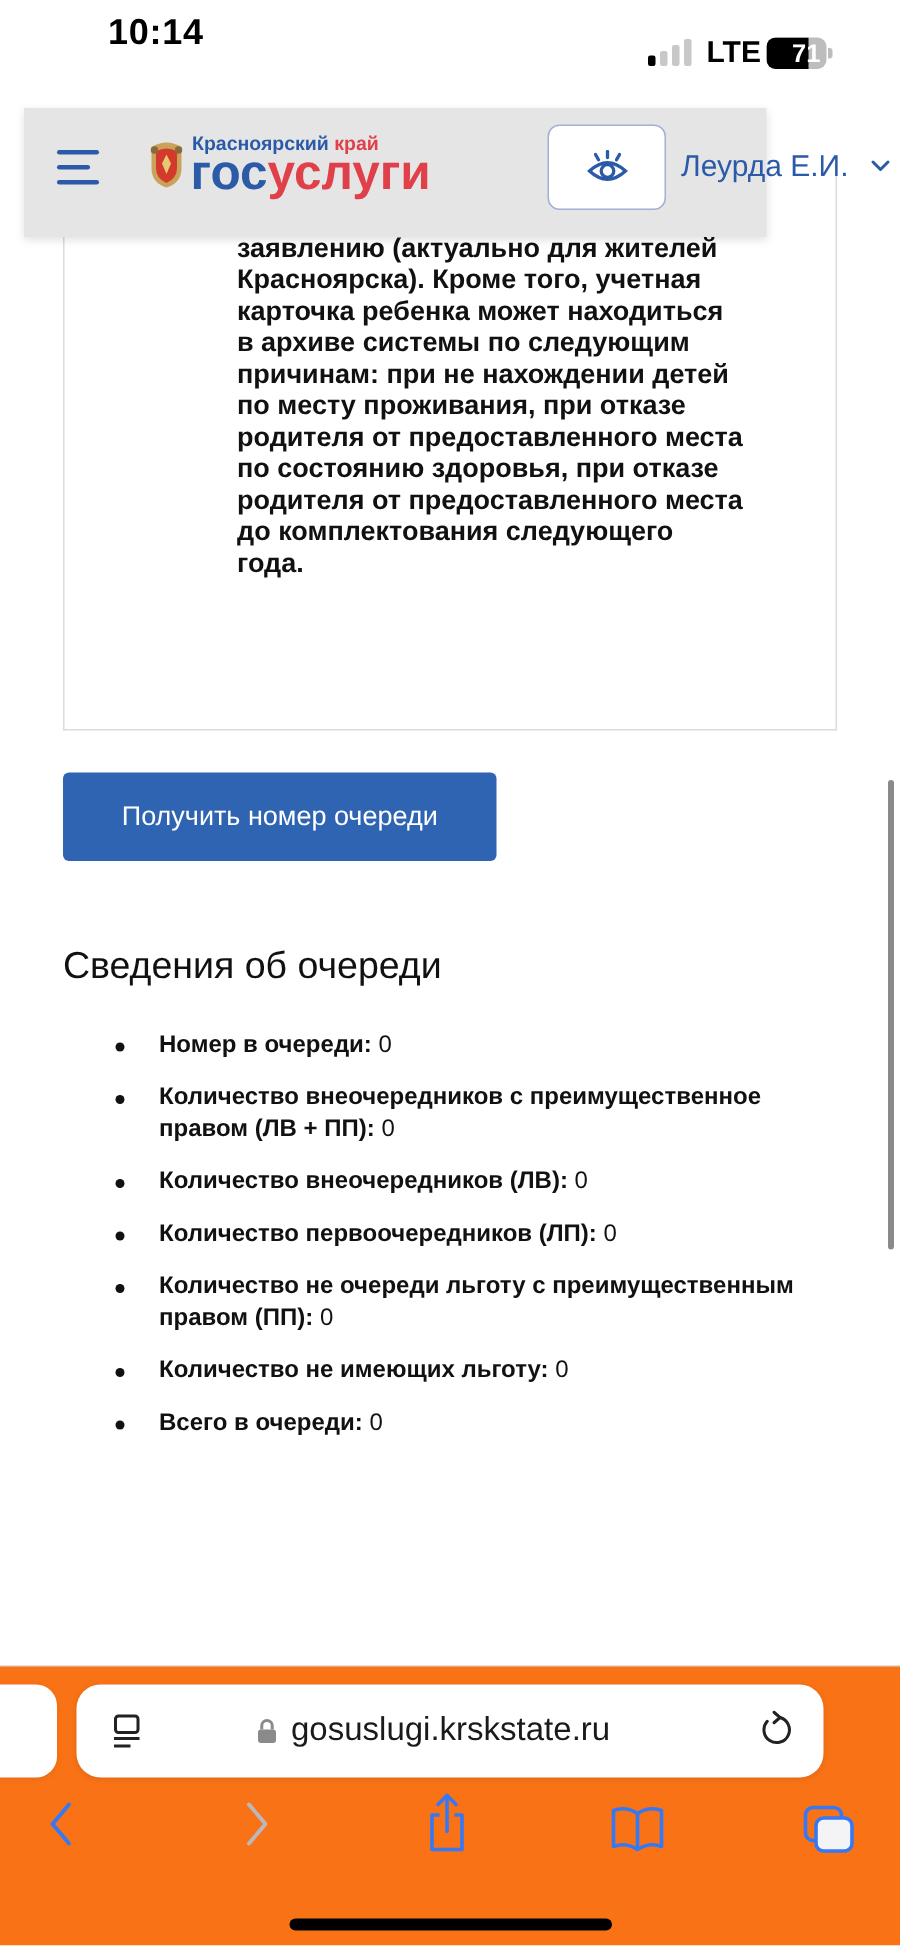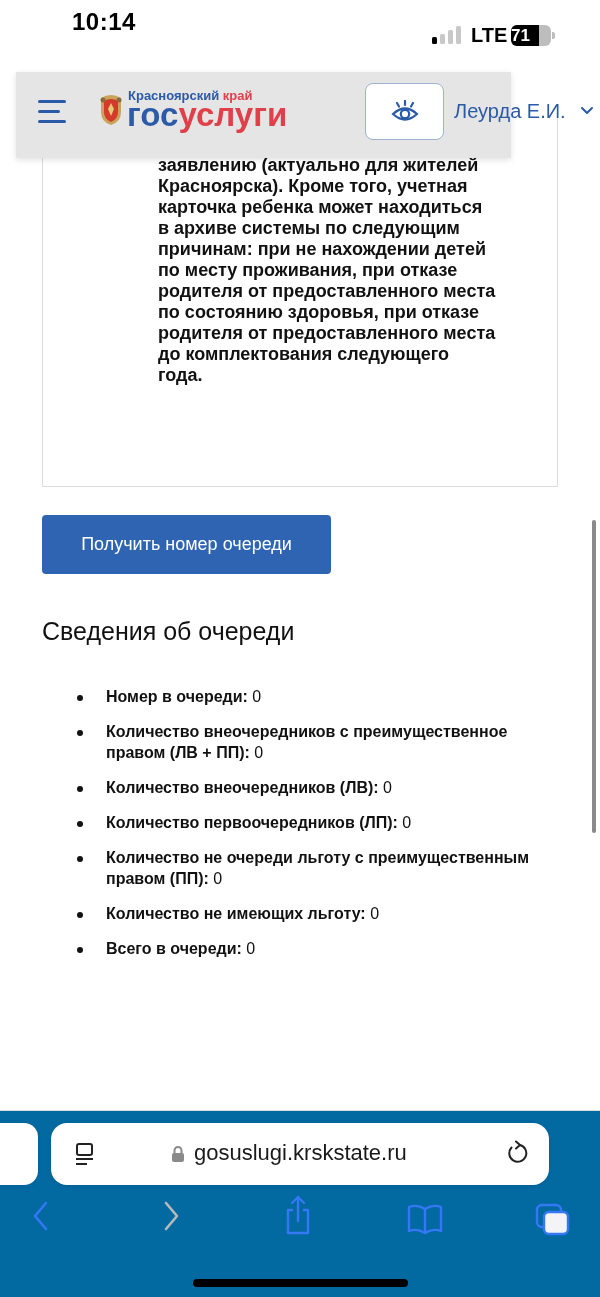--- a/index.html
+++ b/index.html
@@ -11,21 +11,21 @@
   .status-time { position: absolute; left: 72px; top: 8px; font-size: 24px; font-weight: bold; letter-spacing: 0.5px; }
   .signal { position: absolute; left: 432px; top: 26px; display: flex; align-items: flex-end; gap: 3px; height: 18px; }
   .signal span { width: 5px; background: #c8c8c8; border-radius: 1.5px; }
   .signal span:nth-child(1) { height: 7px; background: #000; }
   .signal span:nth-child(2) { height: 10px; }
   .signal span:nth-child(3) { height: 14px; }
   .signal span:nth-child(4) { height: 18px; }
   .lte { position: absolute; left: 471px; top: 24px; font-size: 20px; font-weight: bold; }
   .battery { position: absolute; left: 511px; top: 25px; width: 40px; height: 21px; border-radius: 6px; background: #bdbdbd; overflow: hidden; }
   .battery-fill { position: absolute; left: 0; top: 0; bottom: 0; width: 71%; background: #000; }
-  .battery-text { position: absolute; left: 0; right: 4px; top: 1px; text-align: left; color: #fff; font-size: 17px; font-weight: bold; }
+  .battery-text { position: absolute; left: 0; right: 4px; top: 1px; text-align: right; color: #fff; font-size: 17px; font-weight: bold; }
   .battery-tip { position: absolute; left: 552px; top: 32px; width: 3px; height: 7px; border-radius: 0 2px 2px 0; background: #bdbdbd; }
 
   
   .site-header { position: absolute; top: 72px; left: 16px; width: 495px; height: 86px; background: #e5e5e5; box-shadow: 0 2px 6px rgba(0,0,0,0.12); z-index: 5; }
   .hamburger { position: absolute; left: 22px; top: 28px; width: 28px; height: 24px; cursor: pointer; }
   .hamburger span { position: absolute; left: 0; height: 3px; background: #2b5aa8; border-radius: 2px; }
   .hamburger span:nth-child(1) { top: 0; width: 28px; }
   .hamburger span:nth-child(2) { top: 10px; width: 22px; }
   .hamburger span:nth-child(3) { top: 20px; width: 28px; }
   .logo { position: absolute; left: 82px; top: 16px; height: 50px; width: 220px; }
@@ -38,32 +38,32 @@
   .eye-button { position: absolute; left: 349px; top: 11px; width: 79px; height: 57px; border: 1.5px solid #9fb2d3; border-radius: 8px; background: #fff; cursor: pointer; display: flex; align-items: center; justify-content: center; }
   .user-name { position: absolute; left: 438px; top: 28px; font-size: 20px; color: #2b5aa8; white-space: nowrap; cursor: pointer; }
   .user-chevron { position: absolute; left: 563px; top: 31px; width: 16px; height: 16px; cursor: pointer; }
 
   
   .info-card { position: absolute; left: 42px; top: 110px; width: 516px; height: 377px; border: 1px solid #dcdcdc; border-top: none; background: #fff; }
   .info-text { position: absolute; left: 158px; top: 155px; width: 340px; font-size: 18px; font-weight: bold; line-height: 21px; color: #111; }
 
   .queue-button { position: absolute; left: 42px; top: 515px; width: 289px; height: 59px; background: #2e64b2; border-radius: 4px; color: #fff; font-size: 18px; display: flex; align-items: center; justify-content: center; cursor: pointer; border: none; }
 
-  .section-title { position: absolute; left: 42px; top: 617px; font-size: 25px; color: #111; white-space: nowrap; }
+  .section-title { position: absolute; left: 42px; top: 630px; font-size: 25px; color: #111; white-space: nowrap; }
 
   .queue-list { position: absolute; left: 0; top: 686px; width: 560px; list-style: none; }
   .queue-item { position: relative; padding-left: 106px; font-size: 16px; line-height: 21px; color: #111; margin-bottom: 14px; }
   .queue-item::before { content: ""; position: absolute; left: 77px; top: 9px; width: 6px; height: 6px; border-radius: 50%; background: #111; }
   .qi-label { font-weight: bold; }
   .qi-value { font-weight: normal; }
 
   .page-scrollbar { position: absolute; left: 592px; top: 520px; width: 4px; height: 313px; background: #8a8a8a; border-radius: 2px; }
 
   
-  .safari-bar { position: absolute; left: 0; top: 1110px; width: 600px; height: 187px; background: #0369a1; border-top: 1px solid #dedede; }
+  .safari-bar { position: absolute; left: 0; top: 1110px; width: 600px; height: 187px; background: #f97316; border-top: 1px solid #dedede; }
   .prev-tab-stub { position: absolute; left: -20px; top: 12px; width: 58px; height: 62px; background: #fff; border-radius: 14px; box-shadow: 0 1px 4px rgba(0,0,0,0.08); }
   .address-pill { position: absolute; left: 51px; top: 12px; width: 498px; height: 62px; background: #fff; border-radius: 16px; box-shadow: 0 1px 4px rgba(0,0,0,0.1); }
   .reader-icon { position: absolute; left: 22px; top: 19px; cursor: pointer; }
   .lock-icon { position: absolute; left: 120px; top: 22px; }
   .url-text { position: absolute; left: 143px; top: 17px; font-size: 22px; color: #1a1a1a; white-space: nowrap; cursor: text; }
   .reload-icon { position: absolute; left: 454px; top: 17px; cursor: pointer; }
   .toolbar-btn { position: absolute; top: 88px; cursor: pointer; }
   .home-indicator { position: absolute; left: 193px; top: 1279px; width: 215px; height: 8px; border-radius: 4px; background: #000; }
 </style>
 </head>

